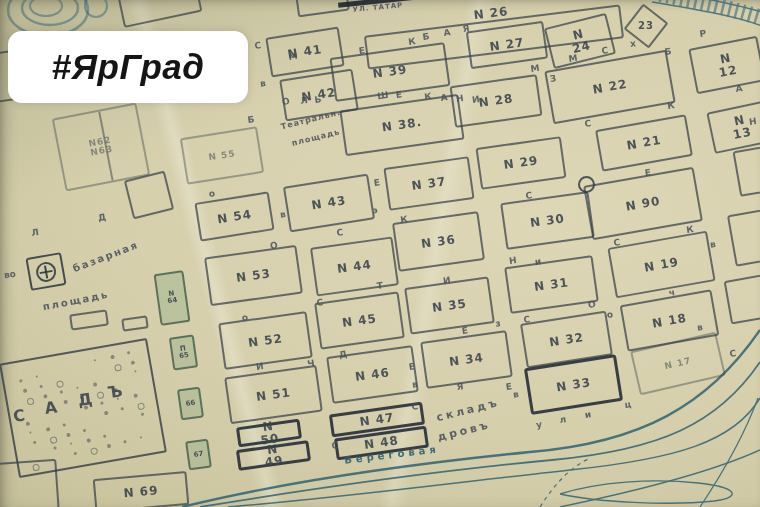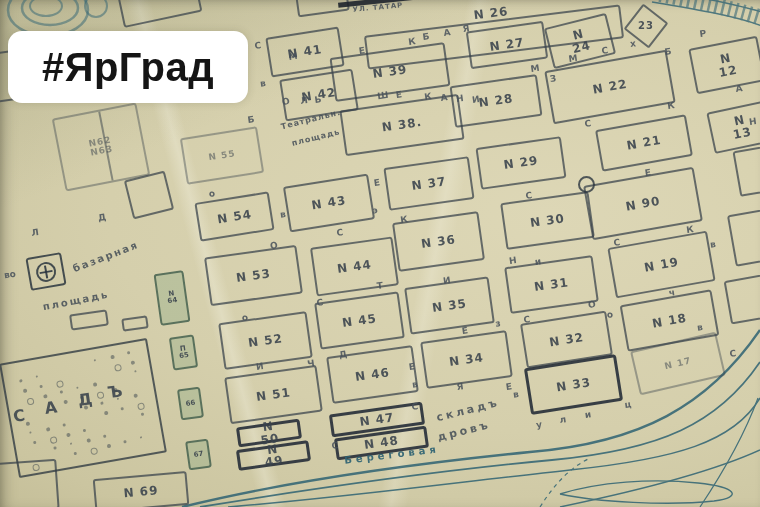--- a/index.html
+++ b/index.html
@@ -52,22 +52,22 @@
   .ch-h{position:absolute;left:50%;top:50%;width:13px;height:2px;background:rgba(44,54,64,.9);transform:translate(-50%,-50%);}
   .ring{position:absolute;border:2.5px solid rgba(44,54,64,.8);border-radius:50%;box-sizing:border-box;}
   .bar{position:absolute;background:rgba(30,36,44,.9);}
   #badge{
     position:absolute;left:8px;top:31px;width:240px;height:72px;z-index:10;
     background:var(--badge-bg,#fff);border-radius:14px;
     display:flex;align-items:center;justify-content:center;
     box-shadow:0 0 8px rgba(60,60,40,.18);
   }
   #badge span{
-    font-family:"Liberation Sans",sans-serif;font-weight:700;font-size:40px;
-    color:var(--badge-text,#151515);letter-spacing:.5px;
+    font-family:"Liberation Sans",sans-serif;font-weight:700;font-size:35px;
+    color:var(--badge-text,#151515);letter-spacing:.5px;font-style:italic;
   }
 </style>
 </head>
 <body>
 
 <div id="stage" style="--paper: #d5cfab; --ink: #3a434d; --river: #2f6373; --badge-bg: #ffffff; --badge-text: #151515;">
 
   <svg class="rivers" width="760" height="507" viewBox="0 0 760 507" aria-hidden="true">
 
     <g>

